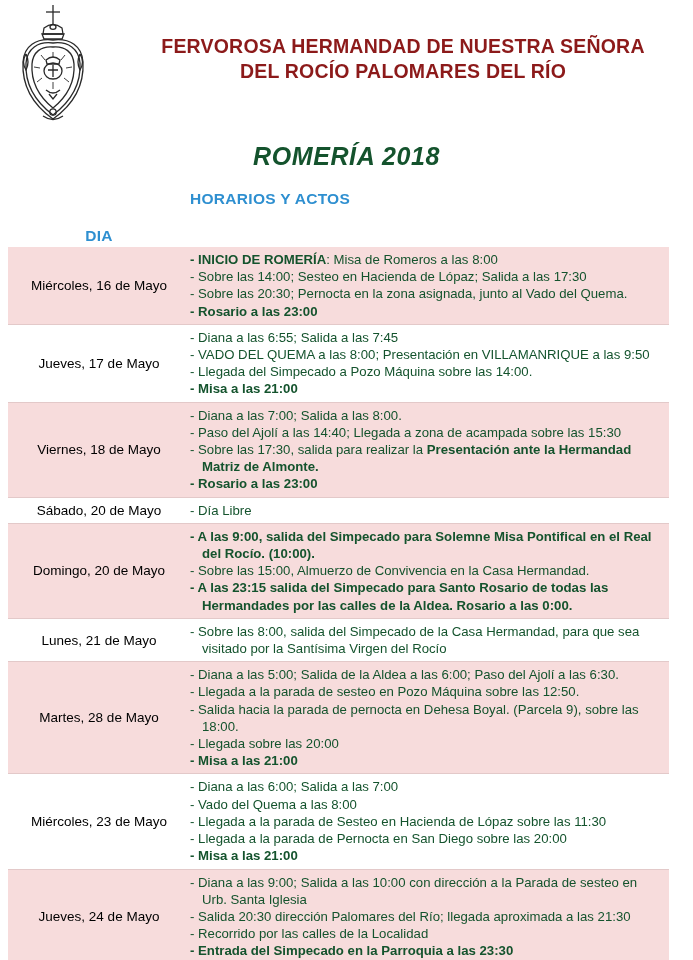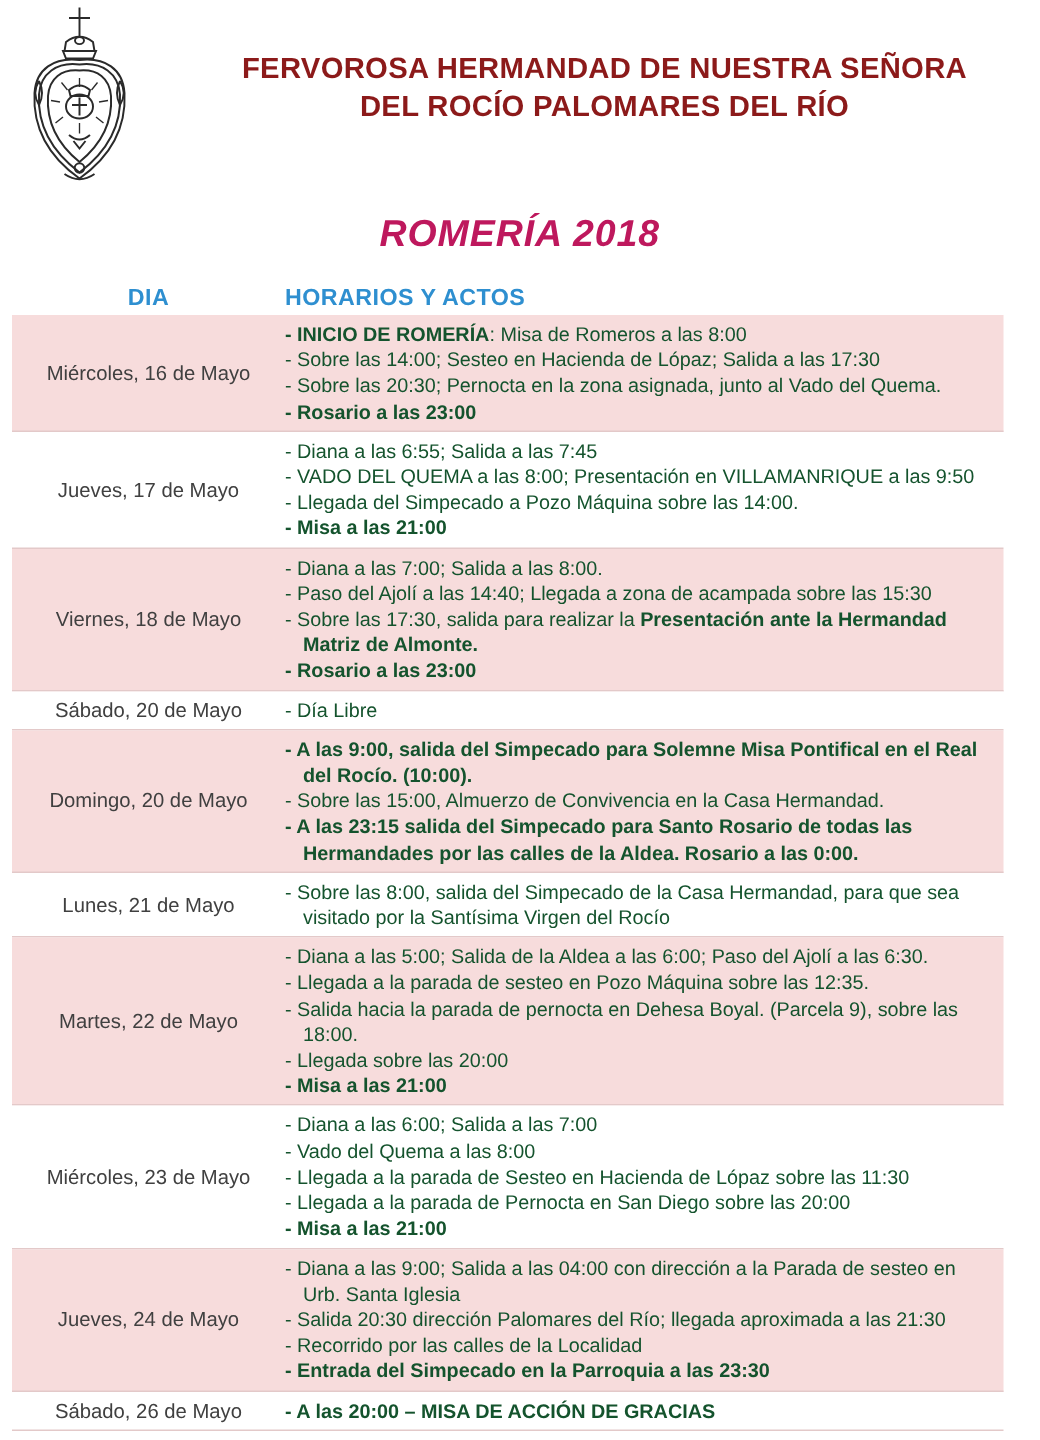--- a/index.html
+++ b/index.html
@@ -50,41 +50,42 @@
   .doc-title {
     position: absolute;
     left: 0;
     top: 142px;
     width: 693px;
     text-align: center;
     font-weight: bold;
     font-style: italic;
     font-size: 25px;
     letter-spacing: 0.6px;
-    color: #be185d;
+    color: #14532d;
   }
 
   
   .schedule {
     position: absolute;
     left: 8px;
     top: 190px;
     width: 661px;
   }
   .thead {
     display: flex;
     color: #2E8FD0;
     font-weight: bold;
     font-size: 15.5px;
     letter-spacing: 0.3px;
     padding-bottom: 2px;
   }
   .th-day {
     width: 182px;
     text-align: center;
+    margin-top: 37px;
   }
   .th-acts {
     flex: 1;
     text-align: left;
     padding-right: 22px;
   }
 
   .row {
     display: flex;
     align-items: center;
@@ -93,21 +94,21 @@
   .row.alt { background: #F7DCDC; }
   .row.plain { background: #FFFFFF; }
 
   .cell-day {
     width: 182px;
     flex: 0 0 182px;
     padding: 0 2px;
     box-sizing: border-box;
     text-align: center;
     font-size: 13.5px;
-    color: #404040;
+    color: #000000;
   }
   .cell-acts {
     flex: 1;
     padding: 4px 8px 4px 0;
     box-sizing: border-box;
     font-size: 13.2px;
     line-height: 17.2px;
     color: #14532d;
   }
   .line {
@@ -235,43 +236,43 @@
             <div class="line"><b>- A las 23:15 salida del Simpecado para Santo Rosario de todas las Hermandades por las calles de la Aldea. Rosario a las 0:00.</b></div>
           </div>
         </div>
         <div class="row plain">
           <div class="cell-day">Lunes, 21 de Mayo</div>
           <div class="cell-acts">
             <div class="line">- Sobre las 8:00, salida del Simpecado de la Casa Hermandad, para que sea visitado por la Santísima Virgen del Rocío</div>
           </div>
         </div>
         <div class="row alt">
-          <div class="cell-day">Martes, 22 de Mayo</div>
+          <div class="cell-day">Martes, 28 de Mayo</div>
           <div class="cell-acts">
             <div class="line">- Diana a las 5:00;  Salida de la Aldea a las 6:00; Paso del Ajolí a las 6:30.</div>
-            <div class="line">- Llegada a la parada de sesteo en Pozo Máquina sobre las 12:35.</div>
+            <div class="line">- Llegada a la parada de sesteo en Pozo Máquina sobre las 12:50.</div>
             <div class="line">- Salida hacia la parada de pernocta en Dehesa Boyal. (Parcela 9), sobre las 18:00.</div>
             <div class="line">- Llegada sobre las 20:00</div>
             <div class="line"><b>- Misa a las 21:00</b></div>
           </div>
         </div>
         <div class="row plain">
           <div class="cell-day">Miércoles, 23 de Mayo</div>
           <div class="cell-acts">
             <div class="line">- Diana a las 6:00; Salida a las 7:00</div>
             <div class="line">- Vado del Quema a las 8:00</div>
             <div class="line">- Llegada a la parada de Sesteo en Hacienda de Lópaz sobre las 11:30</div>
             <div class="line">- Llegada a la parada de Pernocta en San Diego sobre las 20:00</div>
             <div class="line"><b>- Misa a las 21:00</b></div>
           </div>
         </div>
         <div class="row alt">
           <div class="cell-day">Jueves, 24 de Mayo</div>
           <div class="cell-acts">
-            <div class="line">- Diana a las 9:00; Salida a las 04:00 con dirección a la Parada de sesteo en Urb. Santa Iglesia</div>
+            <div class="line">- Diana a las 9:00; Salida a las 10:00 con dirección a la Parada de sesteo en Urb. Santa Iglesia</div>
             <div class="line">- Salida 20:30 dirección Palomares del Río; llegada aproximada a las 21:30</div>
             <div class="line">- Recorrido por las calles de la Localidad</div>
             <div class="line"><b>- Entrada del Simpecado en la Parroquia a las 23:30</b></div>
           </div>
         </div>
         <div class="row plain">
           <div class="cell-day">Sábado, 26 de Mayo</div>
           <div class="cell-acts">
             <div class="line"><b>- A las 20:00 – MISA DE ACCIÓN DE GRACIAS</b></div>
           </div>

